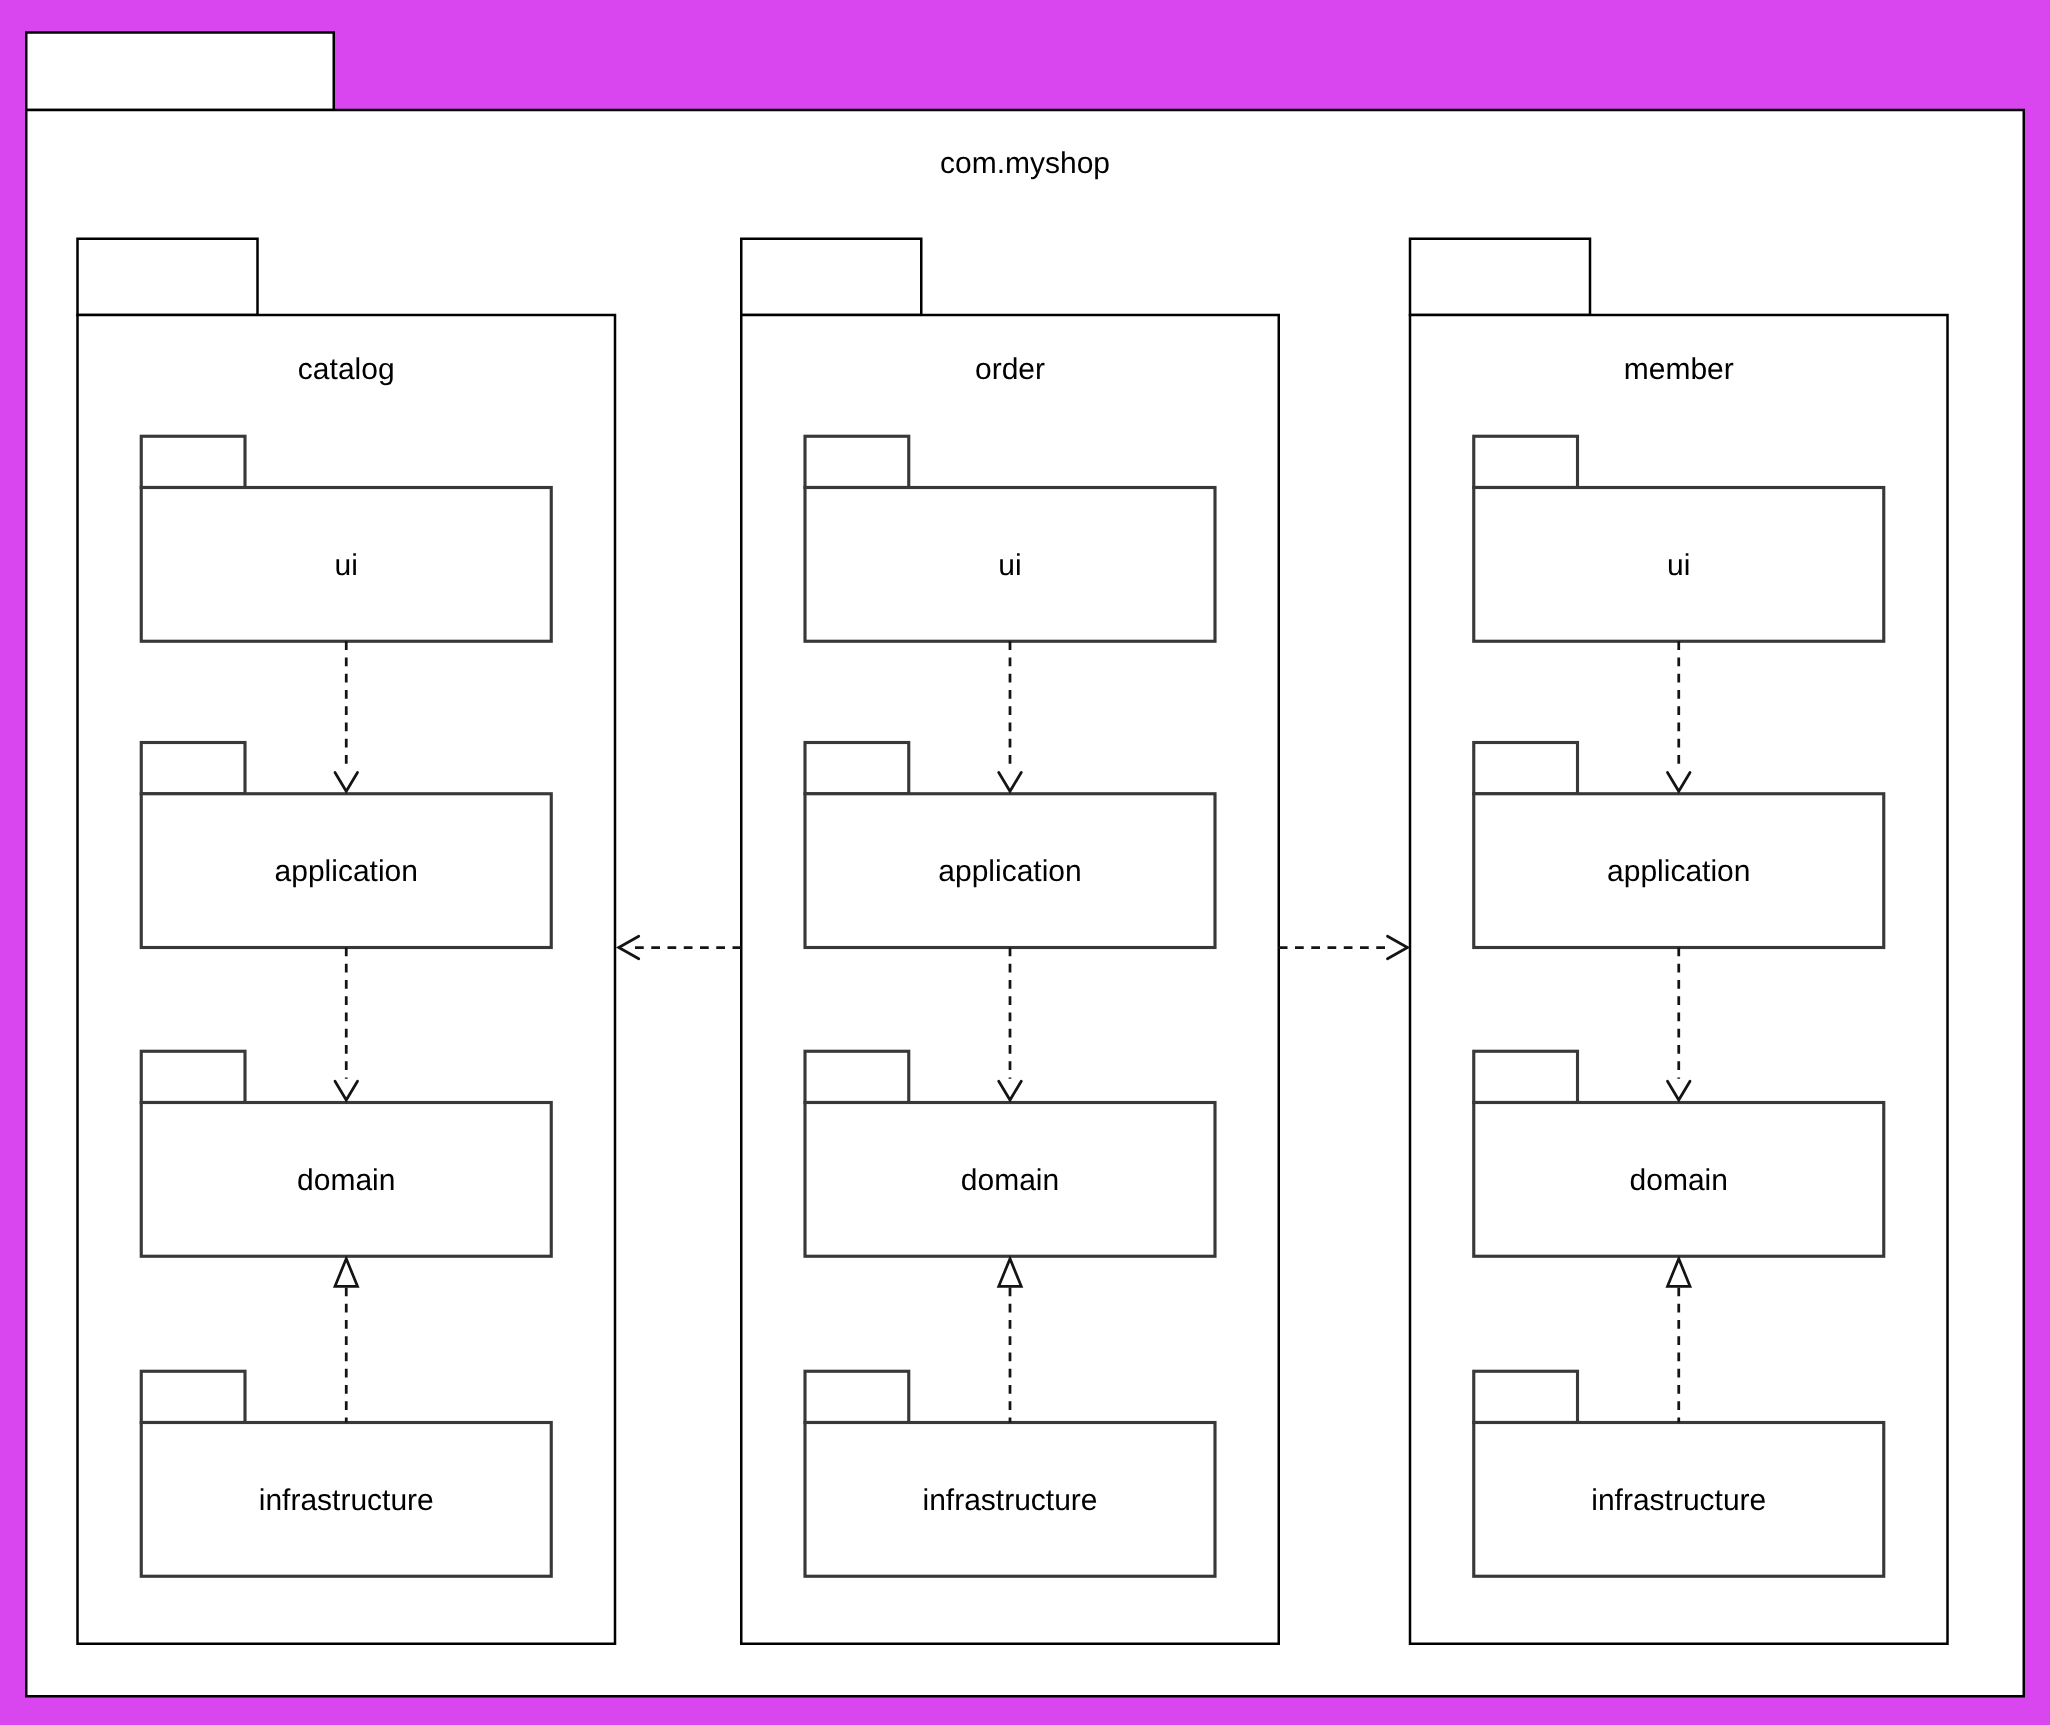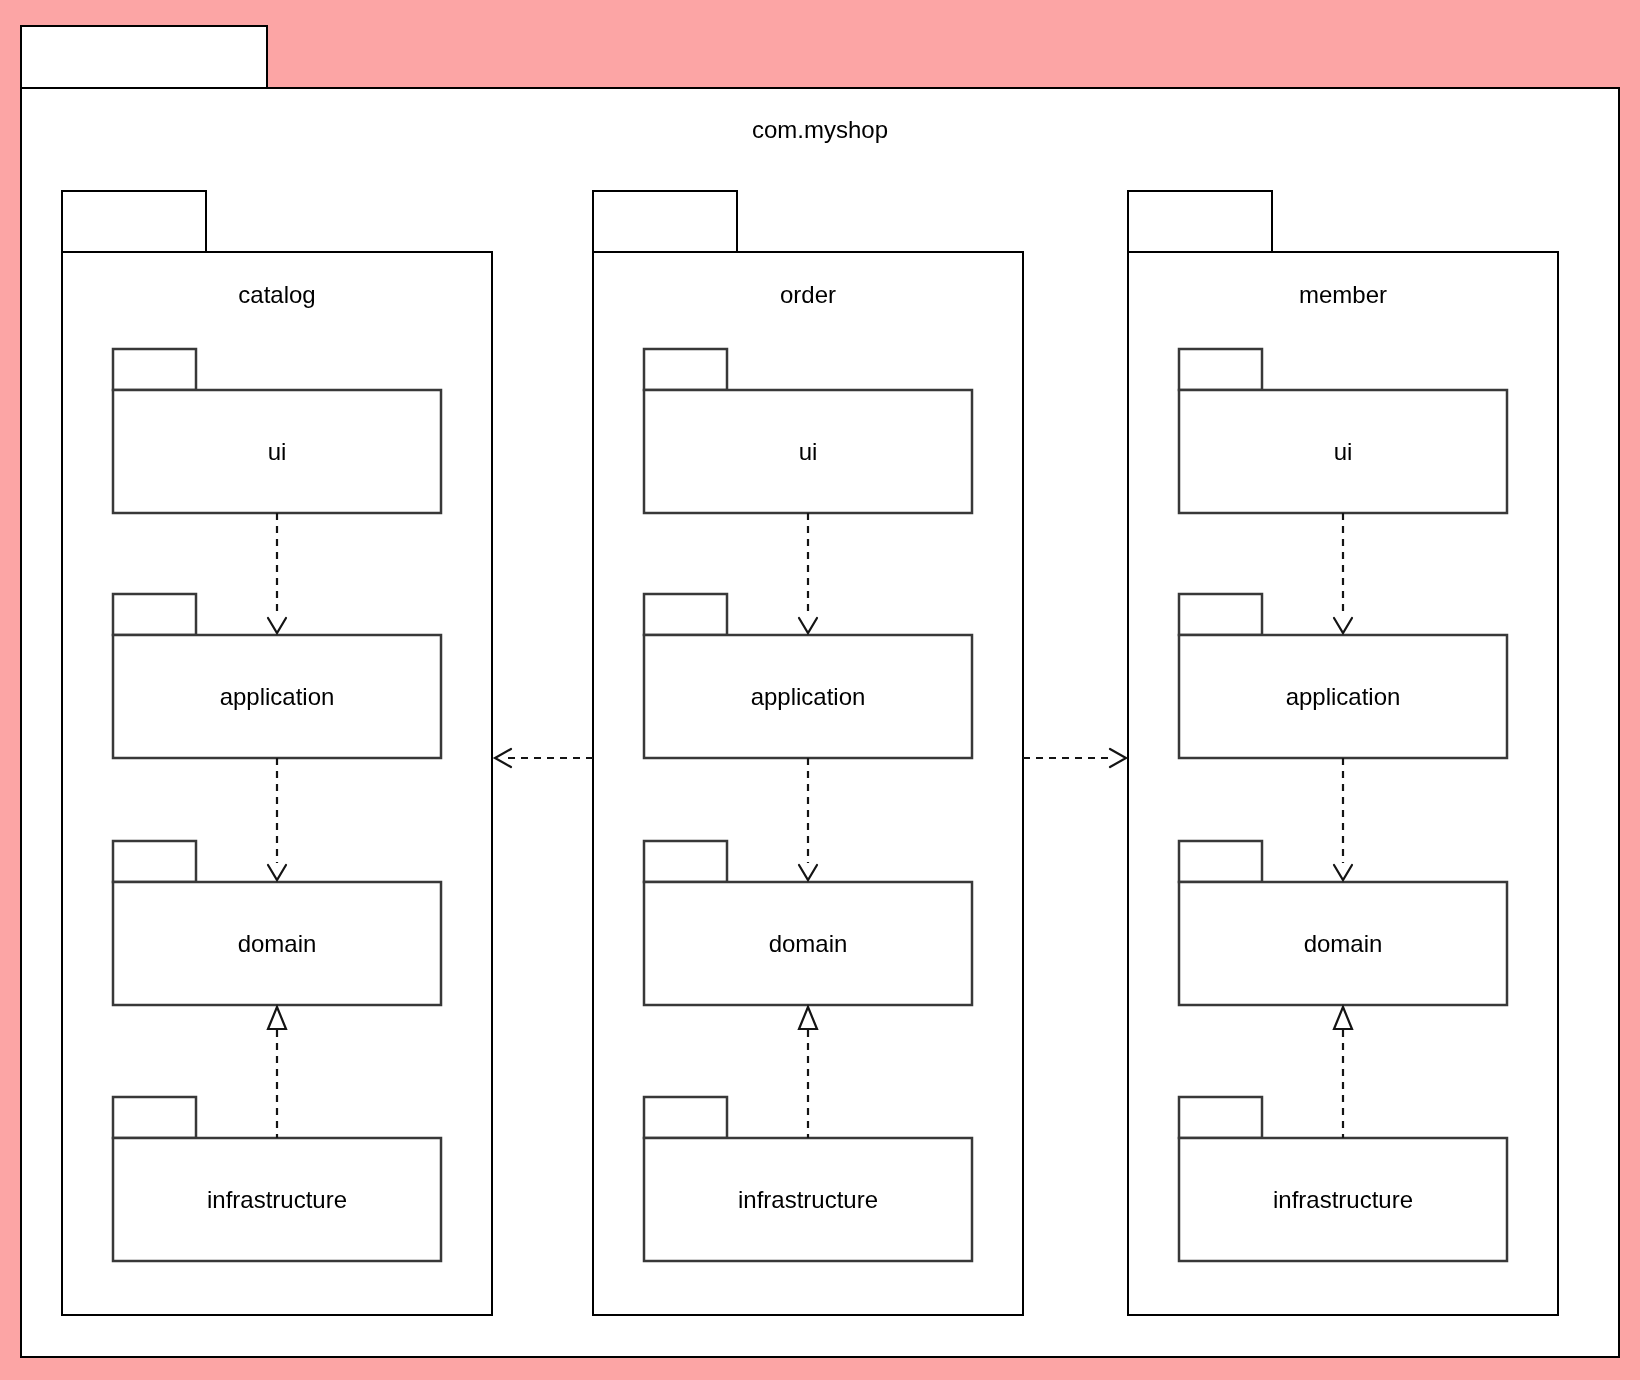--- a/index.html
+++ b/index.html
@@ -1,20 +1,20 @@
 <!DOCTYPE html>
 <html><head>
 <meta charset="utf-8">
 <style>
   html, body { margin: 0; padding: 0; background: #ffffff; }
   .canvas {
     position: relative;
     width: 1640px;
     height: 1380px;
-    background: #fca5a5;
+    background: #d946ef;
     overflow: hidden;
   }
   svg { display: block; }
   .pkg-frame   { fill: #ffffff; stroke: #000000; stroke-width: 2; }
   .sub-frame   { fill: #ffffff; stroke: #383838; stroke-width: 2.5; }
   .dep-line    { fill: none; stroke: #141414; stroke-width: 2.2; stroke-dasharray: 7 6; }
   .dep-head    { fill: none; stroke: #141414; stroke-width: 2.2; stroke-linecap: round; }
   .real-head   { fill: #ffffff; stroke: #141414; stroke-width: 2.2; stroke-linejoin: miter; }
   .lbl {
     font-family: "Liberation Sans", sans-serif;

